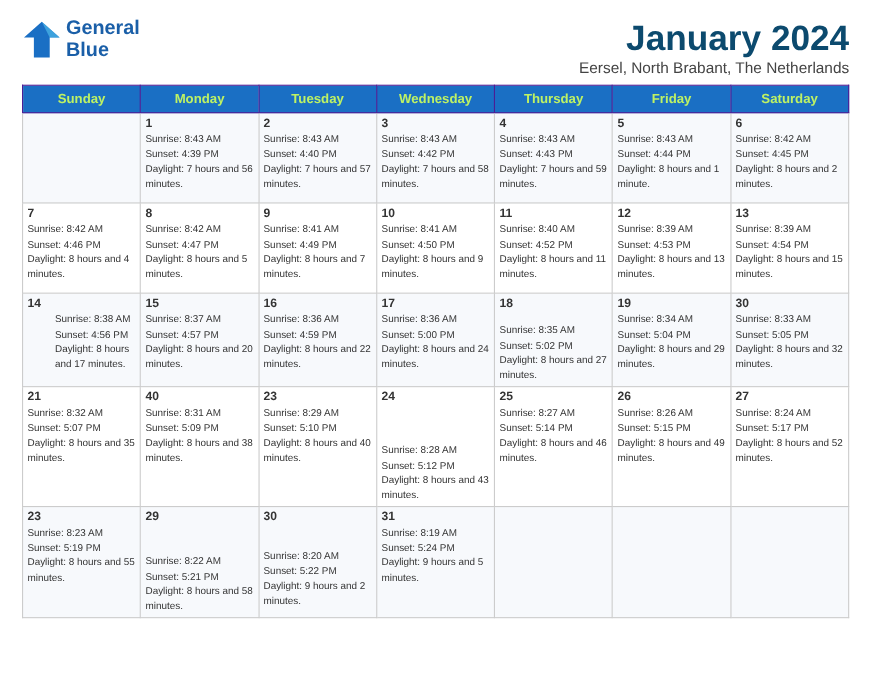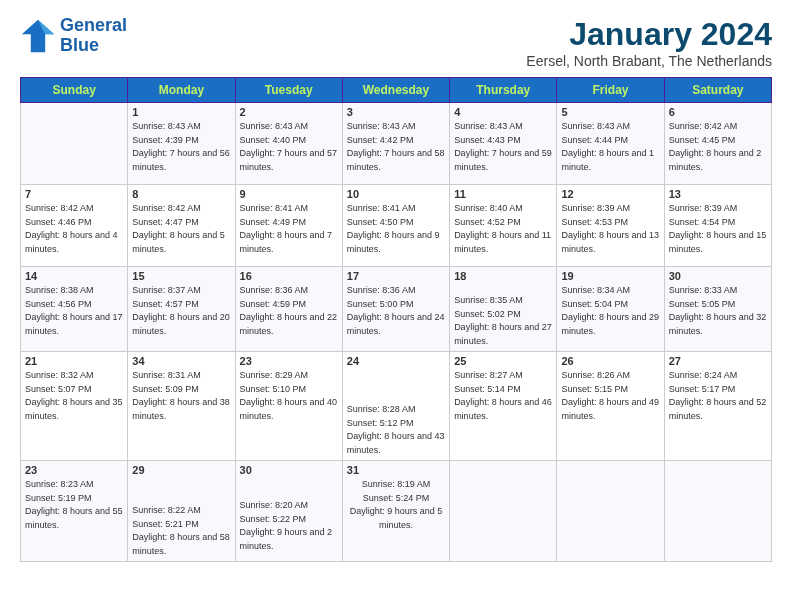--- a/index.html
+++ b/index.html
@@ -202,21 +202,21 @@
           <td>
             <span class="day-num">13</span>
             <div class="day-info" style="white-space: pre-line;">Sunrise: 8:39 AM
 Sunset: 4:54 PM
 Daylight: 8 hours and 15 minutes.</div>
           </td>
         </tr>
         <tr>
           <td>
             <span class="day-num">14</span>
-            <div class="day-info" style="white-space: pre-line;">Sunrise: 8:38 AM
+            <div class="day-info" style="white-space: pre-line; margin-left: 25px;">Sunrise: 8:38 AM
 Sunset: 4:56 PM
 Daylight: 8 hours and 17 minutes.</div>
           </td>
           <td>
             <span class="day-num">15</span>
             <div class="day-info" style="white-space: pre-line;">Sunrise: 8:37 AM
 Sunset: 4:57 PM
 Daylight: 8 hours and 20 minutes.</div>
           </td>
           <td>
@@ -251,21 +251,21 @@
           </td>
         </tr>
         <tr>
           <td>
             <span class="day-num">21</span>
             <div class="day-info" style="white-space: pre-line;">Sunrise: 8:32 AM
 Sunset: 5:07 PM
 Daylight: 8 hours and 35 minutes.</div>
           </td>
           <td>
-            <span class="day-num">34</span>
+            <span class="day-num">40</span>
             <div class="day-info" style="white-space: pre-line;">Sunrise: 8:31 AM
 Sunset: 5:09 PM
 Daylight: 8 hours and 38 minutes.</div>
           </td>
           <td>
             <span class="day-num">23</span>
             <div class="day-info" style="white-space: pre-line;">Sunrise: 8:29 AM
 Sunset: 5:10 PM
 Daylight: 8 hours and 40 minutes.</div>
           </td>
@@ -308,21 +308,21 @@
 Daylight: 8 hours and 58 minutes.</div>
           </td>
           <td>
             <span class="day-num">30</span>
             <div class="day-info" style="white-space: pre-line; margin-top: 23px;">Sunrise: 8:20 AM
 Sunset: 5:22 PM
 Daylight: 9 hours and 2 minutes.</div>
           </td>
           <td>
             <span class="day-num">31</span>
-            <div class="day-info" style="white-space: pre-line; text-align: center;">Sunrise: 8:19 AM
+            <div class="day-info" style="white-space: pre-line;">Sunrise: 8:19 AM
 Sunset: 5:24 PM
 Daylight: 9 hours and 5 minutes.</div>
           </td>
           <td></td>
           <td></td>
           <td></td>
         </tr>
       </tbody>
   </table>
 </div>

